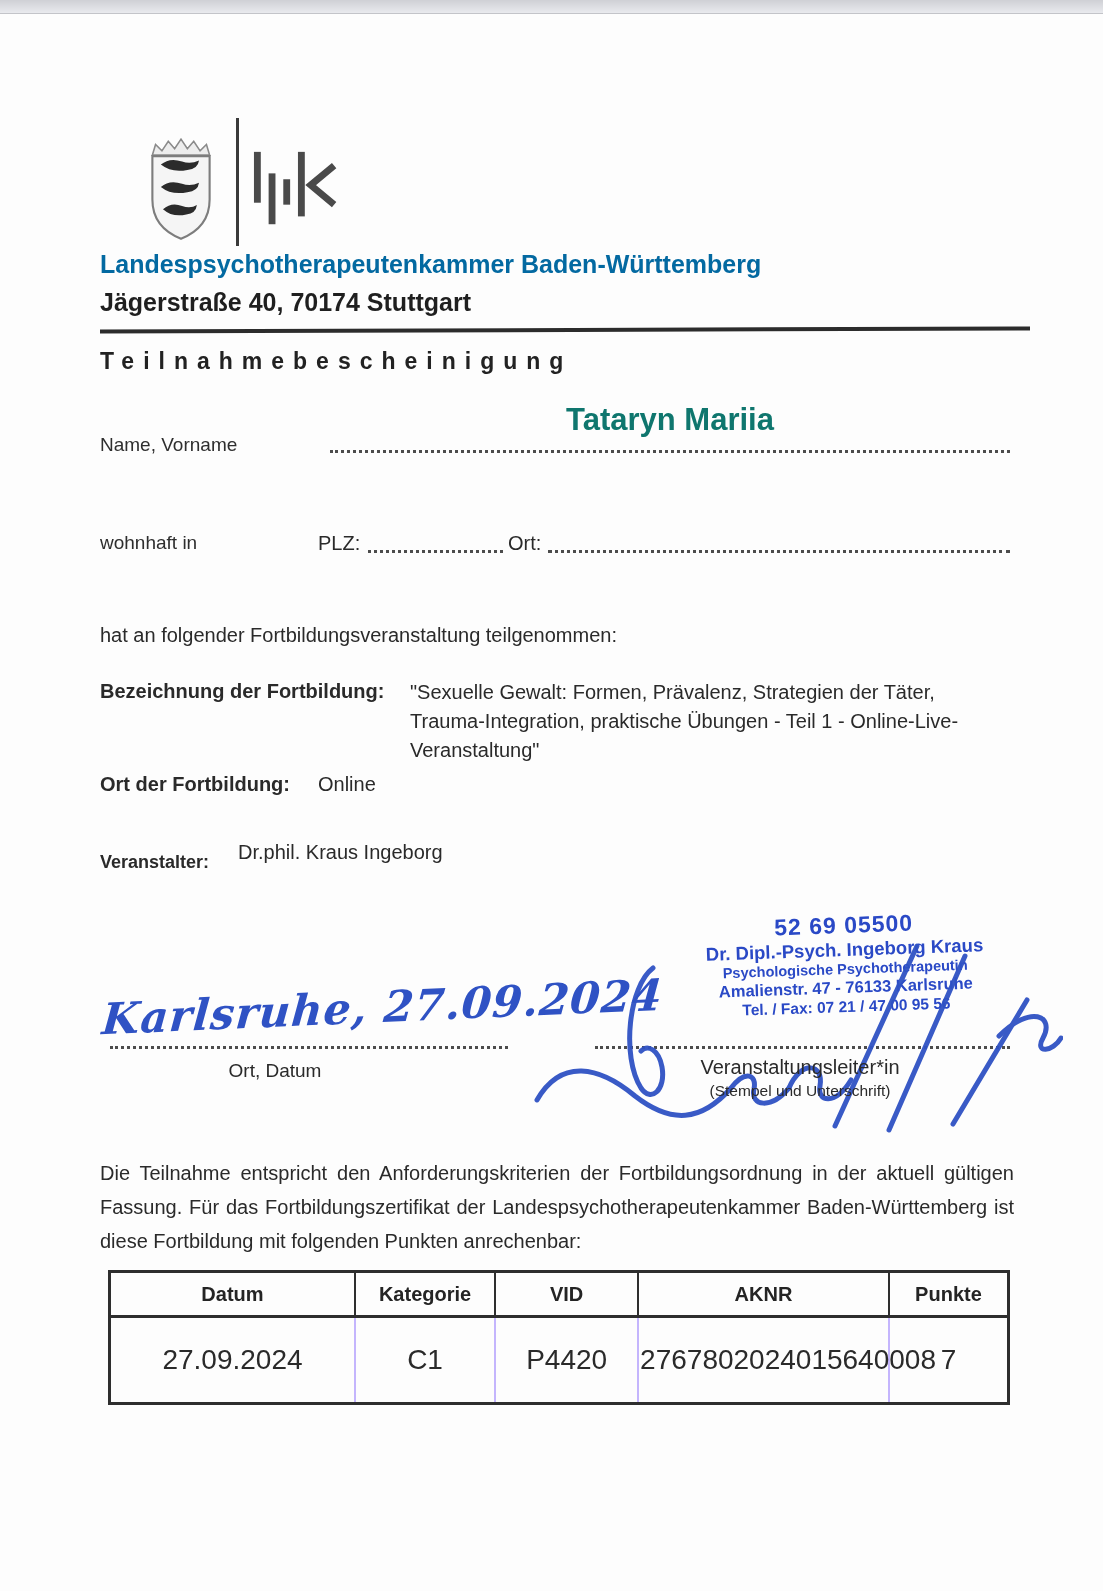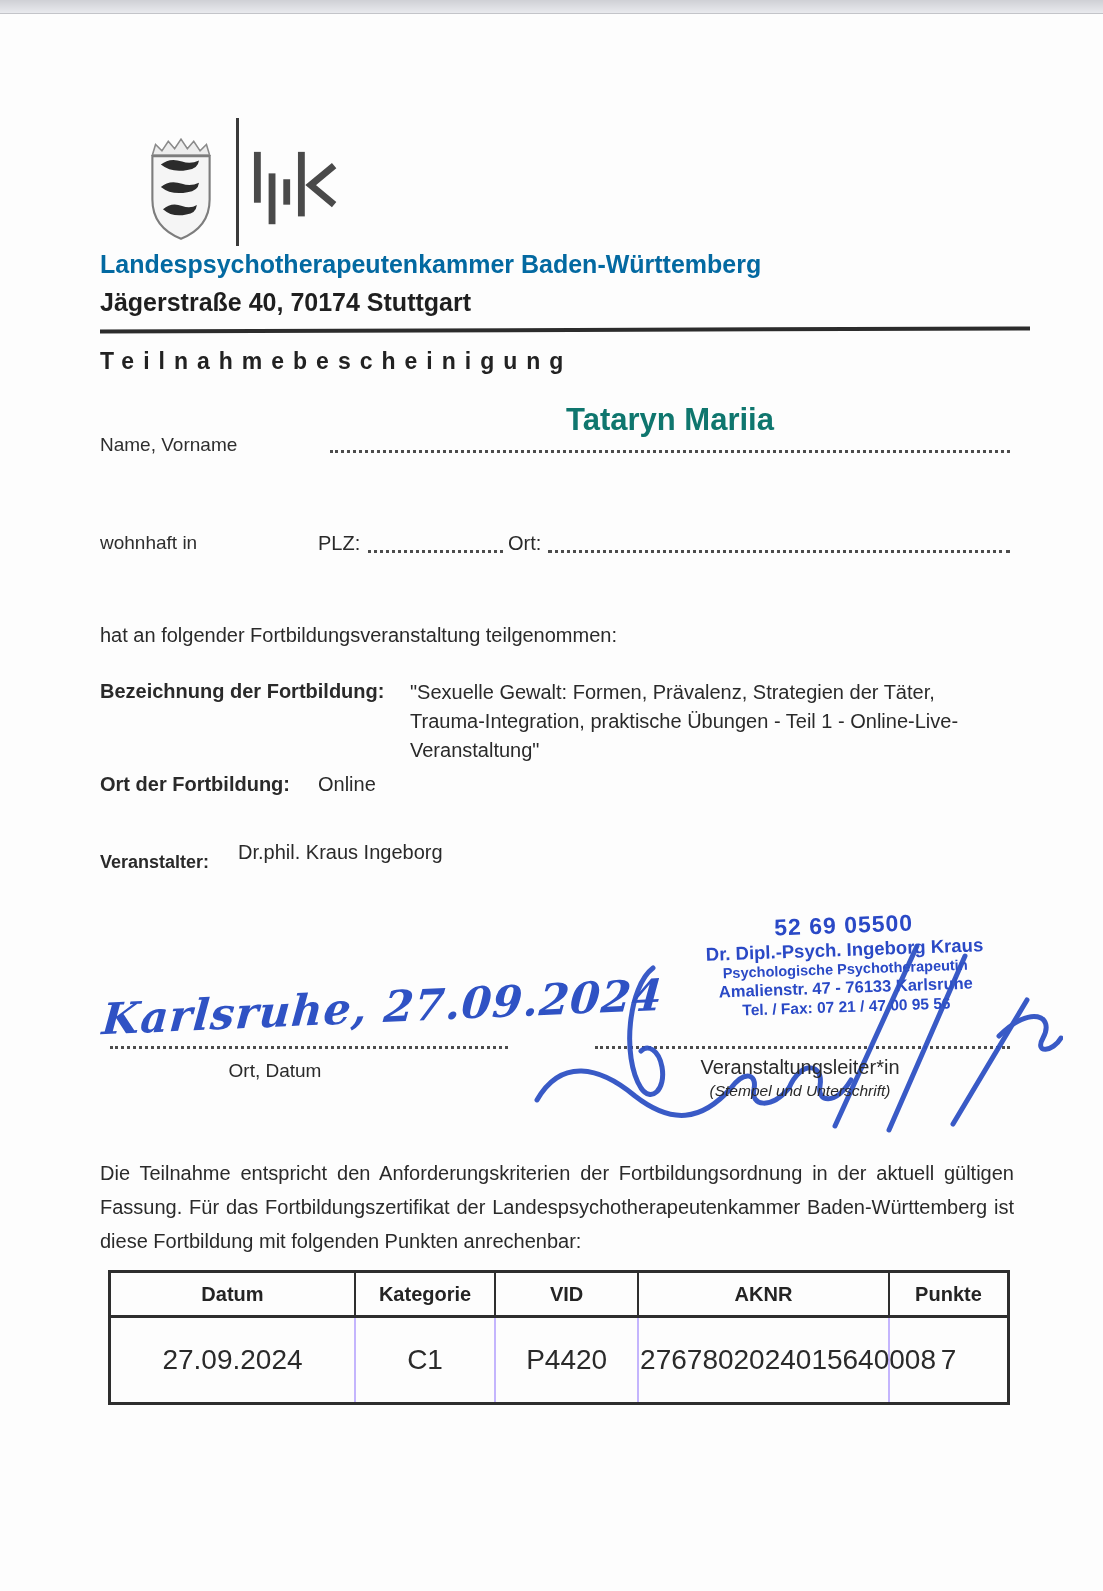--- a/index.html
+++ b/index.html
@@ -50,21 +50,21 @@
   .stamp .s2{font-size:14.5px;}
   .stamp .s3{font-size:16.5px;}
   .stamp .s4{font-size:15.5px;}
   
   .hand-date{left:102px;top:982px;font-family:"DejaVu Serif",serif;font-style:italic;font-weight:bold;
     font-size:43px;transform:rotate(-2.5deg) skewX(-7deg);letter-spacing:1px;white-space:nowrap;}
   .date-line{left:110px;top:1046px;width:398px;}
   .date-caption{left:160px;top:1060px;width:230px;text-align:center;font-size:19px;}
   .sig-line{left:595px;top:1046px;width:415px;}
   .signer-caption{left:640px;top:1056px;width:320px;text-align:center;font-size:20px;}
-  .signer-subcaption{left:640px;top:1082px;width:320px;text-align:center;font-size:15.5px;font-style:italic;}
+  .signer-subcaption{left:640px;top:1082px;width:320px;text-align:center;font-size:15.5px;}
   .sig-svg{left:533px;top:938px;width:530px;height:195px;pointer-events:none;}
   
   .footer-par{left:100px;top:1156px;width:914px;font-size:20px;line-height:34px;text-align:justify;}
   
   table.points{position:absolute;left:108px;top:1270px;width:902px;border-collapse:collapse;
     border:3px solid #2e2e2e;table-layout:fixed;}
   table.points th{border:2px solid #2e2e2e;border-bottom:3px solid #2e2e2e;height:40px;
     font-size:20px;font-weight:bold;color:#242424;}
   table.points td{border:2px solid #c4b5fd;height:82px;font-size:28px;text-align:center;
     vertical-align:middle;color:#2a2a2a;}

